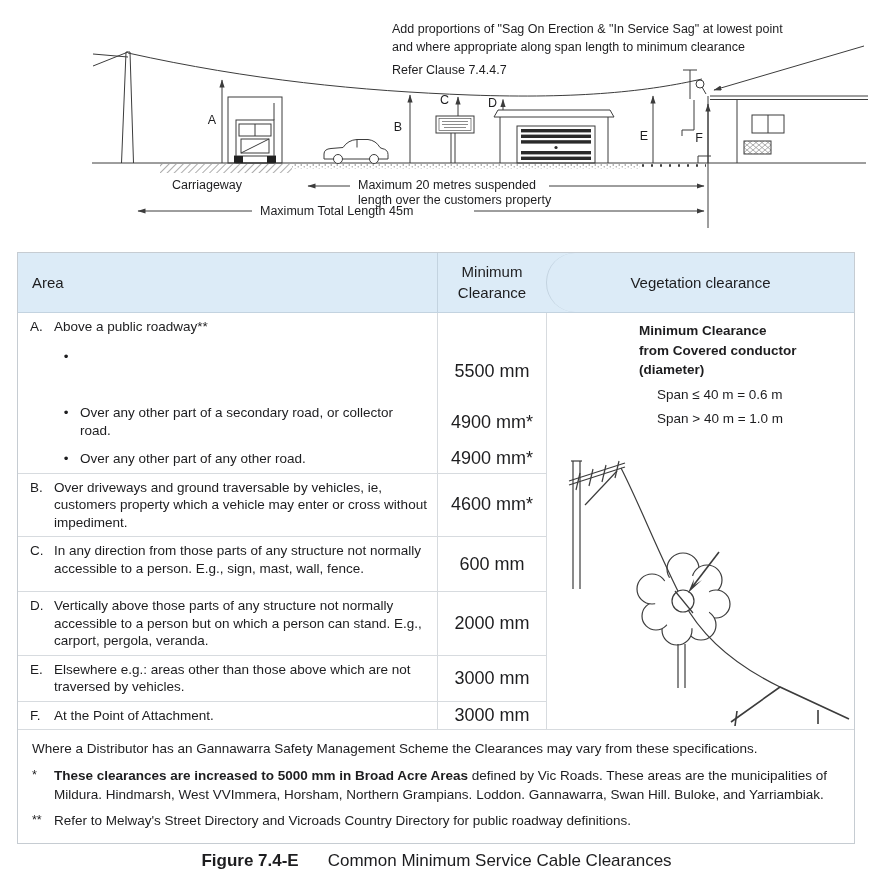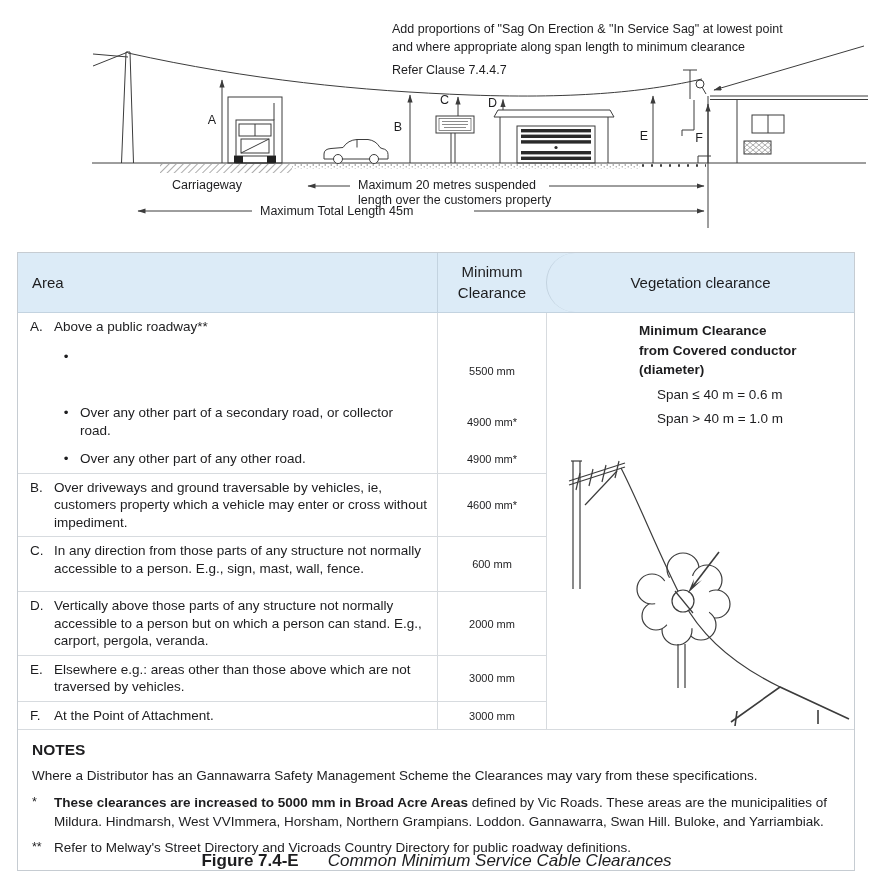--- a/index.html
+++ b/index.html
@@ -19,21 +19,21 @@
   .h-area{width:419px;padding:10px 10px 10px 14px;height:59px;}
   .h-clear{width:109px;border-left:1px solid #c3d3e0;justify-content:center;text-align:center;line-height:1.35;padding:6px 8px;}
   .h-veg{flex:1;border-left:1px solid #c3d3e0;justify-content:center;text-align:center;border-radius:29px;}
   .tbody{display:flex;}
   .leftcols{width:528px;display:flex;flex-direction:column;}
   .trow{display:flex;}
   .trow.bordered{border-top:1px solid #d7dbdf;}
   .cell-area{width:419px;box-sizing:border-box;padding:5px 10px 5px 12px;font-size:13.5px;line-height:1.3;}
   .cell-val{
     width:109px;box-sizing:border-box;border-left:1px solid #d7dbdf;
-    display:flex;align-items:center;justify-content:center;font-size:11px;text-align:center;padding:2px 4px;
+    display:flex;align-items:center;justify-content:center;font-size:18px;text-align:center;padding:2px 4px;
   }
   .lrow{display:flex;}
   .letter{width:24px;flex:0 0 24px;}
   .ltext{flex:1;}
   .bullet-row{display:flex;padding-left:22px;}
   .bmark{width:28px;flex:0 0 28px;text-align:center;}
   .bmark::before{content:"\2022";}
   .btext{flex:1;padding-right:4px;}
   .mh30{min-height:30px}.mh56{min-height:56px}.mh46{min-height:46px}.mh26{min-height:26px}
   .mh60{min-height:60px}.mh54{min-height:54px}.mh40{min-height:40px}.mh25{min-height:25px}
@@ -48,21 +48,21 @@
   .notes{border-top:1px solid #d7dbdf;padding:9px 16px 13px 14px;font-size:13.5px;line-height:1.42;}
   .notes-h{font-size:15.5px;font-weight:bold;margin-bottom:5px;}
   .note-line{margin-bottom:5px;}
   .note-flex{display:flex;margin-top:7px;}
   .note-marker{width:22px;flex:0 0 22px;font-size:12.5px;padding-top:1px;}
   .note-body{flex:1;}
   .nb-bold{font-weight:bold;}
   
   .caption{position:absolute;left:0;top:851px;width:873px;text-align:center;font-size:17px;}
   .cap-num{font-weight:bold;}
-  .cap-title{font-style:italic;margin-left:29px;}
+  .cap-title{margin-left:29px;}
   svg text{font-family:"Liberation Sans","DejaVu Sans",sans-serif;}
 </style>
 </head>
 <body>
 
 <div class="page">
 
   <div class="diagram-wrap">
     <svg width="873" height="252" viewBox="0 0 873 252">
       <defs>
@@ -343,21 +343,20 @@
             <g stroke-width="1.6">
               <line x1="172" y1="111" x2="146" y2="145"></line>
               <path d="M146,145 L155,139 L141,152 L147,138 Z" fill="#3c3c3c" stroke="none"></path>
             </g>
           </g>
         </svg>
       </div>
     </div>
 
     <div class="notes">
-      <div class="notes-h">NOTES</div>
       <div class="note-line">Where a Distributor has an Gannawarra Safety Management Scheme the Clearances may vary from these specifications.</div>
       <div class="note-flex">
         <span class="note-marker">*</span>
         <span class="note-body"><span class="nb-bold">These clearances are increased to 5000 mm in Broad Acre Areas</span><span> defined by Vic Roads. These areas are the municipalities of Mildura. Hindmarsh, West VVImmera, Horsham, Northern Grampians. Loddon. Gannawarra, Swan Hill. Buloke, and Yarriambiak.</span></span>
       </div>
       <div class="note-flex">
         <span class="note-marker">**</span>
         <span class="note-body">Refer to Melway's Street Directory and Vicroads Country Directory for public roadway definitions.</span>
       </div>
     </div>

